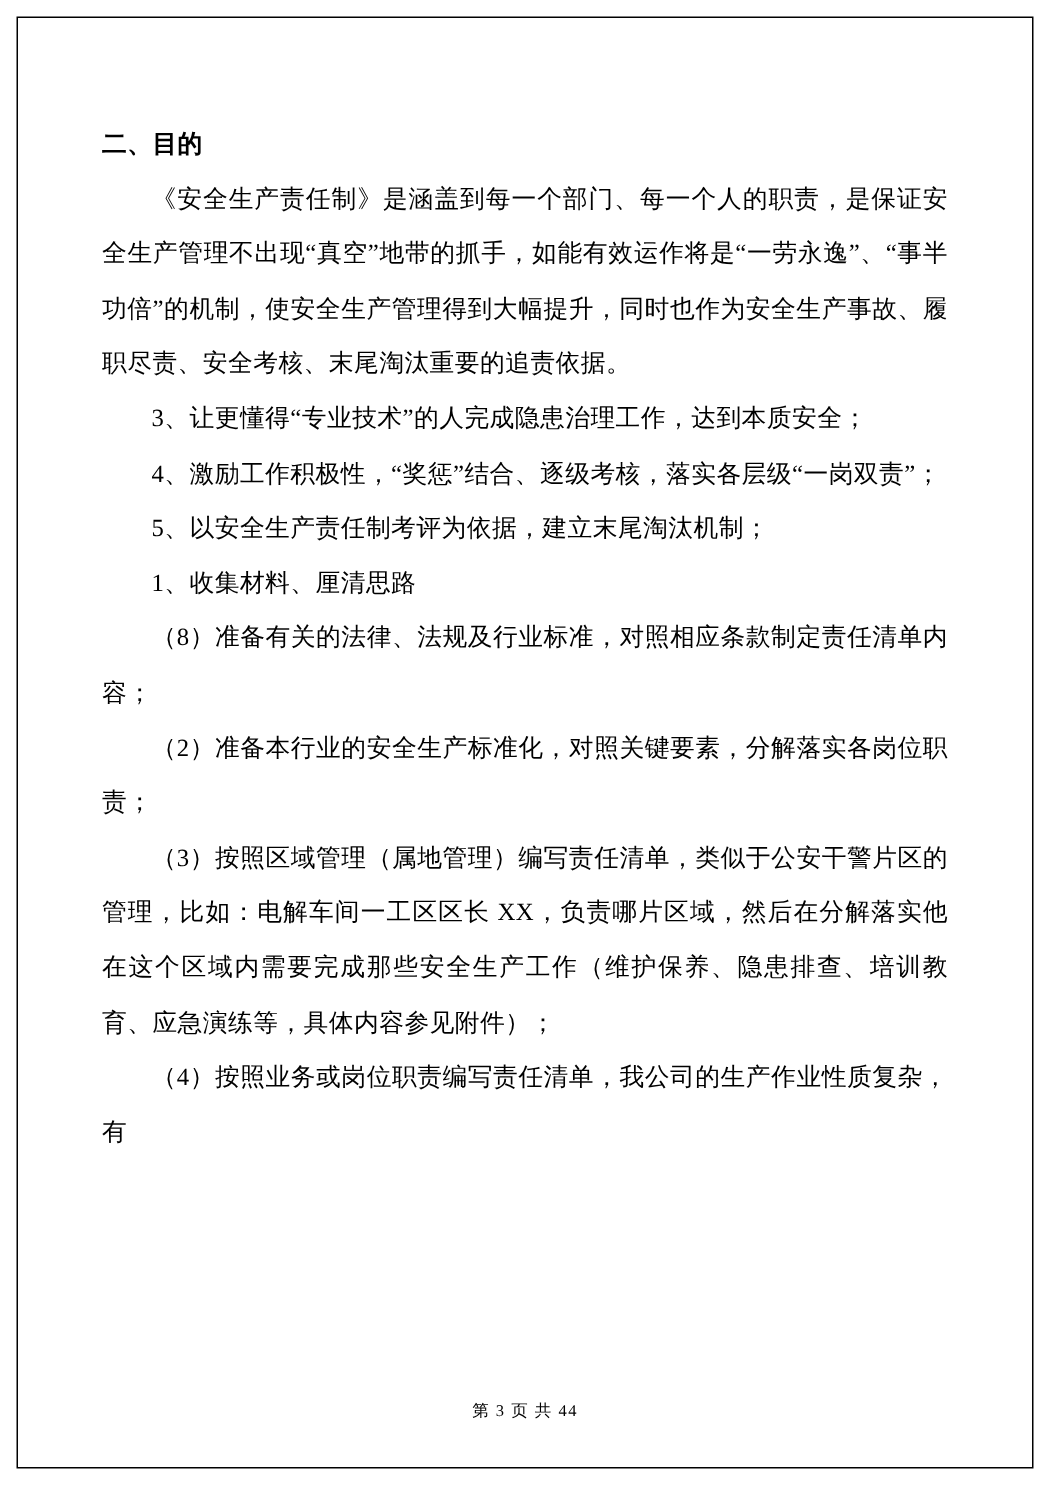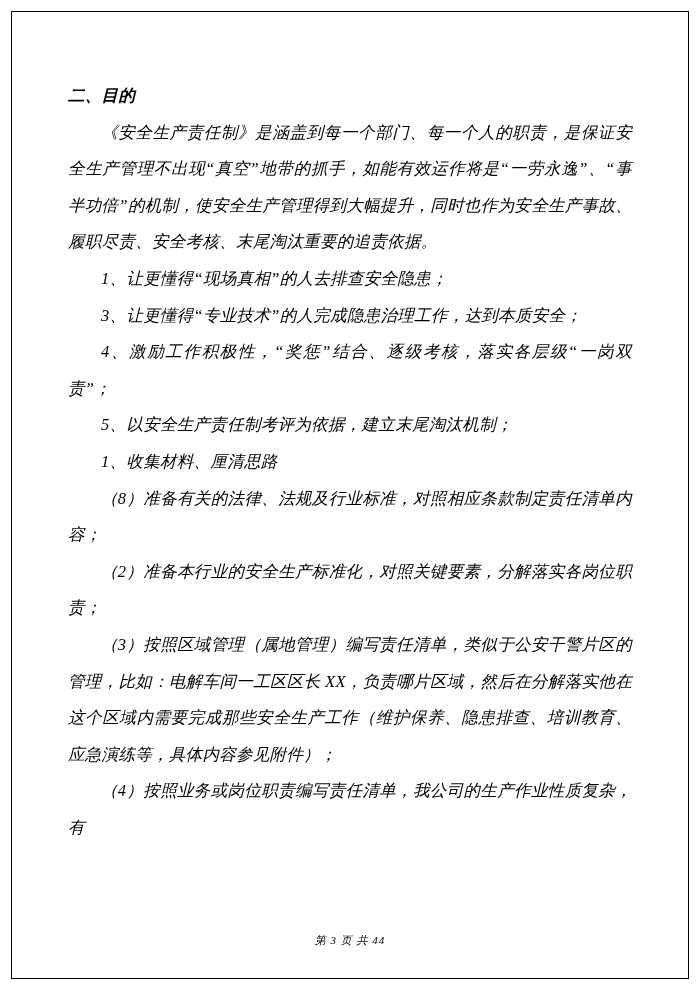--- a/index.html
+++ b/index.html
@@ -12,21 +12,20 @@
     height: 990px;
     position: relative;
     font-family: "Liberation Serif", "DejaVu Serif", serif;
     color: #000000;
     overflow: hidden;
   }
   .page {
     position: absolute;
     inset: 0;
     background: #ffffff;
-    font-style: italic;
   }
   .page-border {
     position: absolute;
     left: 11px;
     top: 11px;
     right: 11px;
     bottom: 11px;
     border: 1px solid #000000;
     pointer-events: none;
   }
@@ -61,21 +60,20 @@
   }
 </style>
 </head>
 <body>
 
 <div class="page">
   <div class="page-border"></div>
   <div class="content" id="doc-content">
       <div class="block heading">二、目的</div>
       <div class="block para">《安全生产责任制》是涵盖到每一个部门、每一个人的职责，是保证安全生产管理不出现“真空”地带的抓手，如能有效运作将是“一劳永逸”、“事半功倍”的机制，使安全生产管理得到大幅提升，同时也作为安全生产事故、履职尽责、安全考核、末尾淘汰重要的追责依据。</div>
-      <div class="block para">1、让更懂得“现场真相”的人去排查安全隐患；</div>
       <div class="block para">3、让更懂得“专业技术”的人完成隐患治理工作，达到本质安全；</div>
       <div class="block para">4、激励工作积极性，“奖惩”结合、逐级考核，落实各层级“一岗双责”；</div>
       <div class="block para">5、以安全生产责任制考评为依据，建立末尾淘汰机制；</div>
       <div class="block para">1、收集材料、厘清思路</div>
       <div class="block para">（8）准备有关的法律、法规及行业标准，对照相应条款制定责任清单内容；</div>
       <div class="block para">（2）准备本行业的安全生产标准化，对照关键要素，分解落实各岗位职责；</div>
       <div class="block para">（3）按照区域管理（属地管理）编写责任清单，类似于公安干警片区的管理，比如：电解车间一工区区长 XX，负责哪片区域，然后在分解落实他在这个区域内需要完成那些安全生产工作（维护保养、隐患排查、培训教育、应急演练等，具体内容参见附件）；</div>
       <div class="block para">（4）按照业务或岗位职责编写责任清单，我公司的生产作业性质复杂，有</div>
     </div>
   <div class="footer">第 3 页 共 44</div>

